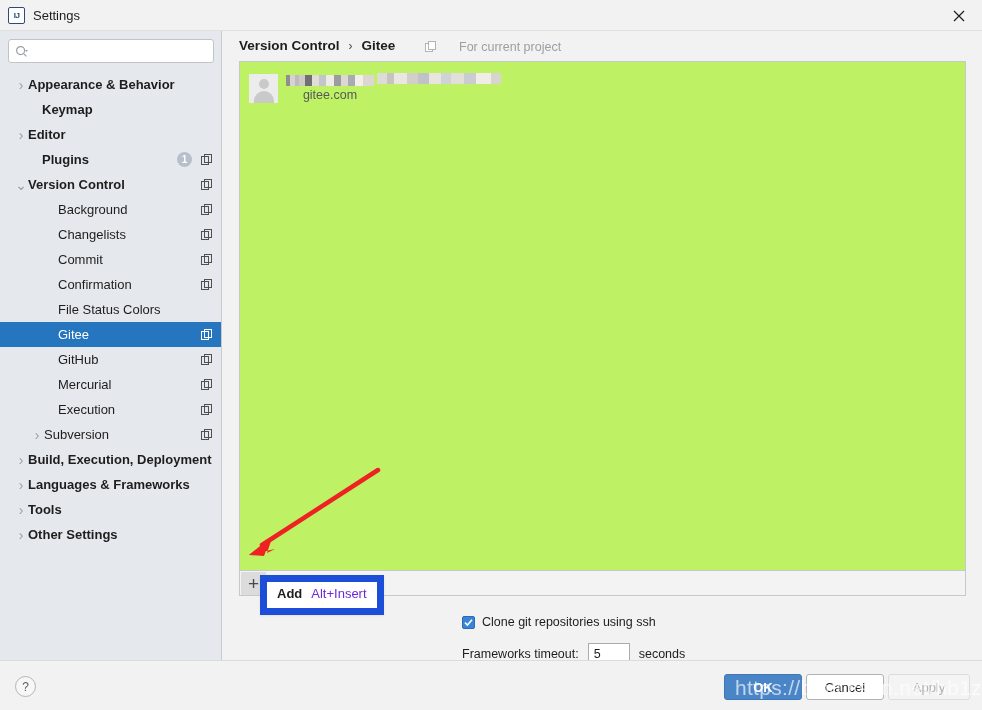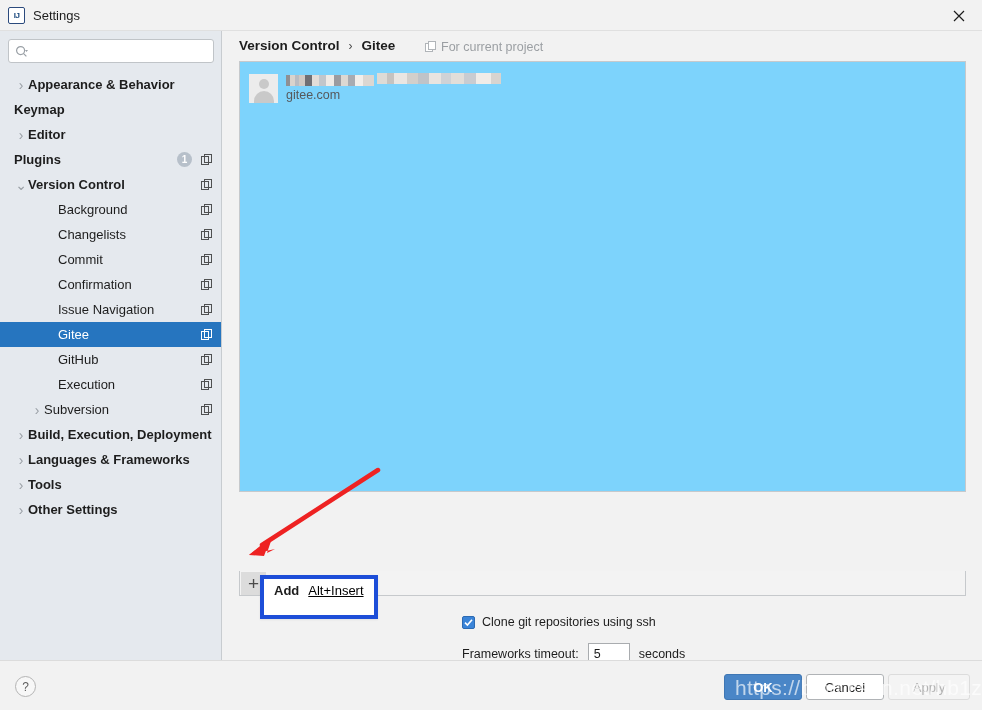--- a/index.html
+++ b/index.html
@@ -113,47 +113,48 @@
     flex: 0 0 auto;
     width: 15px; height: 15px; border-radius: 50%;
     background: #b7c0ca; color: #ffffff;
     font-size: 10px; font-weight: bold;
     display: flex; align-items: center; justify-content: center;
     margin-right: 9px;
   }
 
   
   .lvl0 { padding-left: 14px; }
-  .lvl0b { }
+  .lvl0b { padding-left: 28px; }
   .lvl1 { padding-left: 44px; }
   .lvl1a { padding-left: 30px; }
 
   
   .main {
     position: absolute; left: 223px; top: 31px;
     width: 759px; height: 629px;
     background: #f2f2f2;
   }
   .breadcrumb {
     position: absolute; left: 16px; top: 7px;
     font-size: 13.5px; font-weight: bold; color: #1d1d1d;
     display: flex; align-items: center; gap: 9px;
   }
   .breadcrumb .sep { color: #4a4a4a; font-weight: normal; font-size: 12px; }
   .proj-note {
     position: absolute; left: 202px; top: 9px;
     font-size: 12.5px; color: #9b9fa3;
-    display: flex; align-items: center; gap: 4px;
+    display: flex; align-items: center; gap: 22px;
   }
 
   .list-panel {
     position: absolute; left: 16px; top: 30px;
-    width: 727px; height: 431px;
-    background: #7dd3fc;
+    width: 727px; height: 510px;
+    background: #bef264;
     border: 1px solid #c6c9cc;
+    text-align: center;
   }
   .account-row {
     position: absolute; left: 9px; top: 8px;
     height: 36px; display: flex; align-items: center;
   }
   .avatar {
     width: 29px; height: 29px;
     background: #ececec;
     position: relative; overflow: hidden;
     flex: 0 0 29px;
@@ -243,29 +244,29 @@
     font-size: 12.5px;
     padding-left: 5px;
     outline: none;
     color: #1d1d1d;
   }
 
   
   .tooltip {
     position: absolute; left: 260px; top: 575px;
     background: #ffffff;
-    border: 4px solid #1d4ed8;
-    padding: 4px 10px 17px 10px;
+    border: 7px solid #1d4ed8;
+    padding: 4px 10px 7px 10px;
     font-size: 13px;
     display: flex; align-items: baseline; gap: 9px;
     z-index: 30;
     box-shadow: 0 1px 2px rgba(0,0,0,.07);
   }
   .tooltip .tt-label { font-weight: bold; color: #1d1d1d; }
-  .tooltip .tt-key { color: #000000; text-decoration: underline; }
+  .tooltip .tt-key { color: #6d28d9; }
 
   
   .footer {
     position: absolute; left: 0; top: 660px; width: 982px; height: 50px;
     background: #f2f2f2;
     border-top: 1px solid #dcdcdc;
   }
   .help-btn {
     position: absolute; left: 15px; top: 15px;
     width: 21px; height: 21px; border-radius: 50%;
@@ -413,39 +414,44 @@
           <span class="arrow"></span>
           <span class="label">Confirmation</span>
           <span class="spacer"></span>
           <svg class="proj-icon" width="12" height="12" viewBox="0 0 12 12">
             <rect x="0.5" y="2.5" width="7" height="8" fill="none" stroke="currentColor" stroke-width="1"></rect>
             <rect x="3.5" y="0.5" width="7" height="8" fill="none" stroke="currentColor" stroke-width="1"></rect>
           </svg>
         </div>
         <div class="tree-row lvl1">
           <span class="arrow"></span>
-          <span class="label">Issue Navigation</span>
-          <span class="spacer"></span>
-          <svg class="proj-icon" width="12" height="12" viewBox="0 0 12 12">
-            <rect x="0.5" y="2.5" width="7" height="8" fill="none" stroke="currentColor" stroke-width="1"></rect>
-            <rect x="3.5" y="0.5" width="7" height="8" fill="none" stroke="currentColor" stroke-width="1"></rect>
-          </svg>
+          <span class="label">File Status Colors</span>
+          <span class="spacer"></span>
         </div>
         <div class="tree-row lvl1 sel">
           <span class="arrow"></span>
           <span class="label">Gitee</span>
           <span class="spacer"></span>
           <svg class="proj-icon" width="12" height="12" viewBox="0 0 12 12">
             <rect x="0.5" y="2.5" width="7" height="8" fill="none" stroke="currentColor" stroke-width="1"></rect>
             <rect x="3.5" y="0.5" width="7" height="8" fill="none" stroke="currentColor" stroke-width="1"></rect>
           </svg>
         </div>
         <div class="tree-row lvl1">
           <span class="arrow"></span>
           <span class="label">GitHub</span>
+          <span class="spacer"></span>
+          <svg class="proj-icon" width="12" height="12" viewBox="0 0 12 12">
+            <rect x="0.5" y="2.5" width="7" height="8" fill="none" stroke="currentColor" stroke-width="1"></rect>
+            <rect x="3.5" y="0.5" width="7" height="8" fill="none" stroke="currentColor" stroke-width="1"></rect>
+          </svg>
+        </div>
+        <div class="tree-row lvl1">
+          <span class="arrow"></span>
+          <span class="label">Mercurial</span>
           <span class="spacer"></span>
           <svg class="proj-icon" width="12" height="12" viewBox="0 0 12 12">
             <rect x="0.5" y="2.5" width="7" height="8" fill="none" stroke="currentColor" stroke-width="1"></rect>
             <rect x="3.5" y="0.5" width="7" height="8" fill="none" stroke="currentColor" stroke-width="1"></rect>
           </svg>
         </div>
         <div class="tree-row lvl1">
           <span class="arrow"></span>
           <span class="label">Execution</span>
           <span class="spacer"></span>

